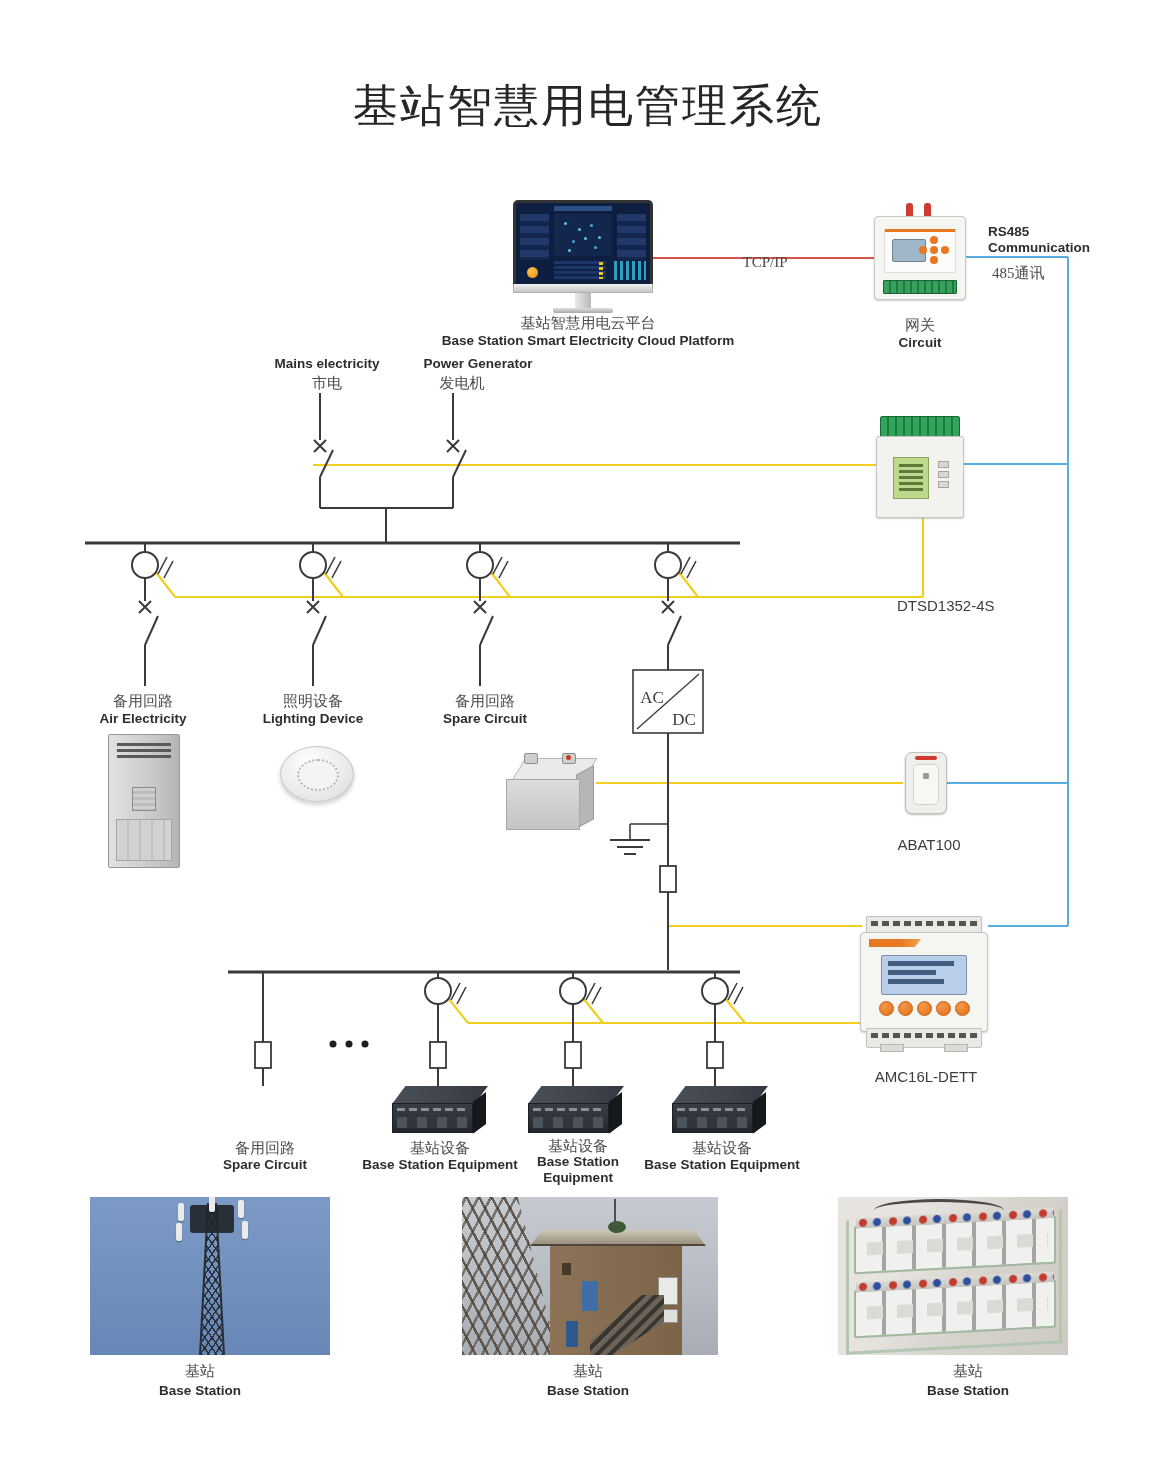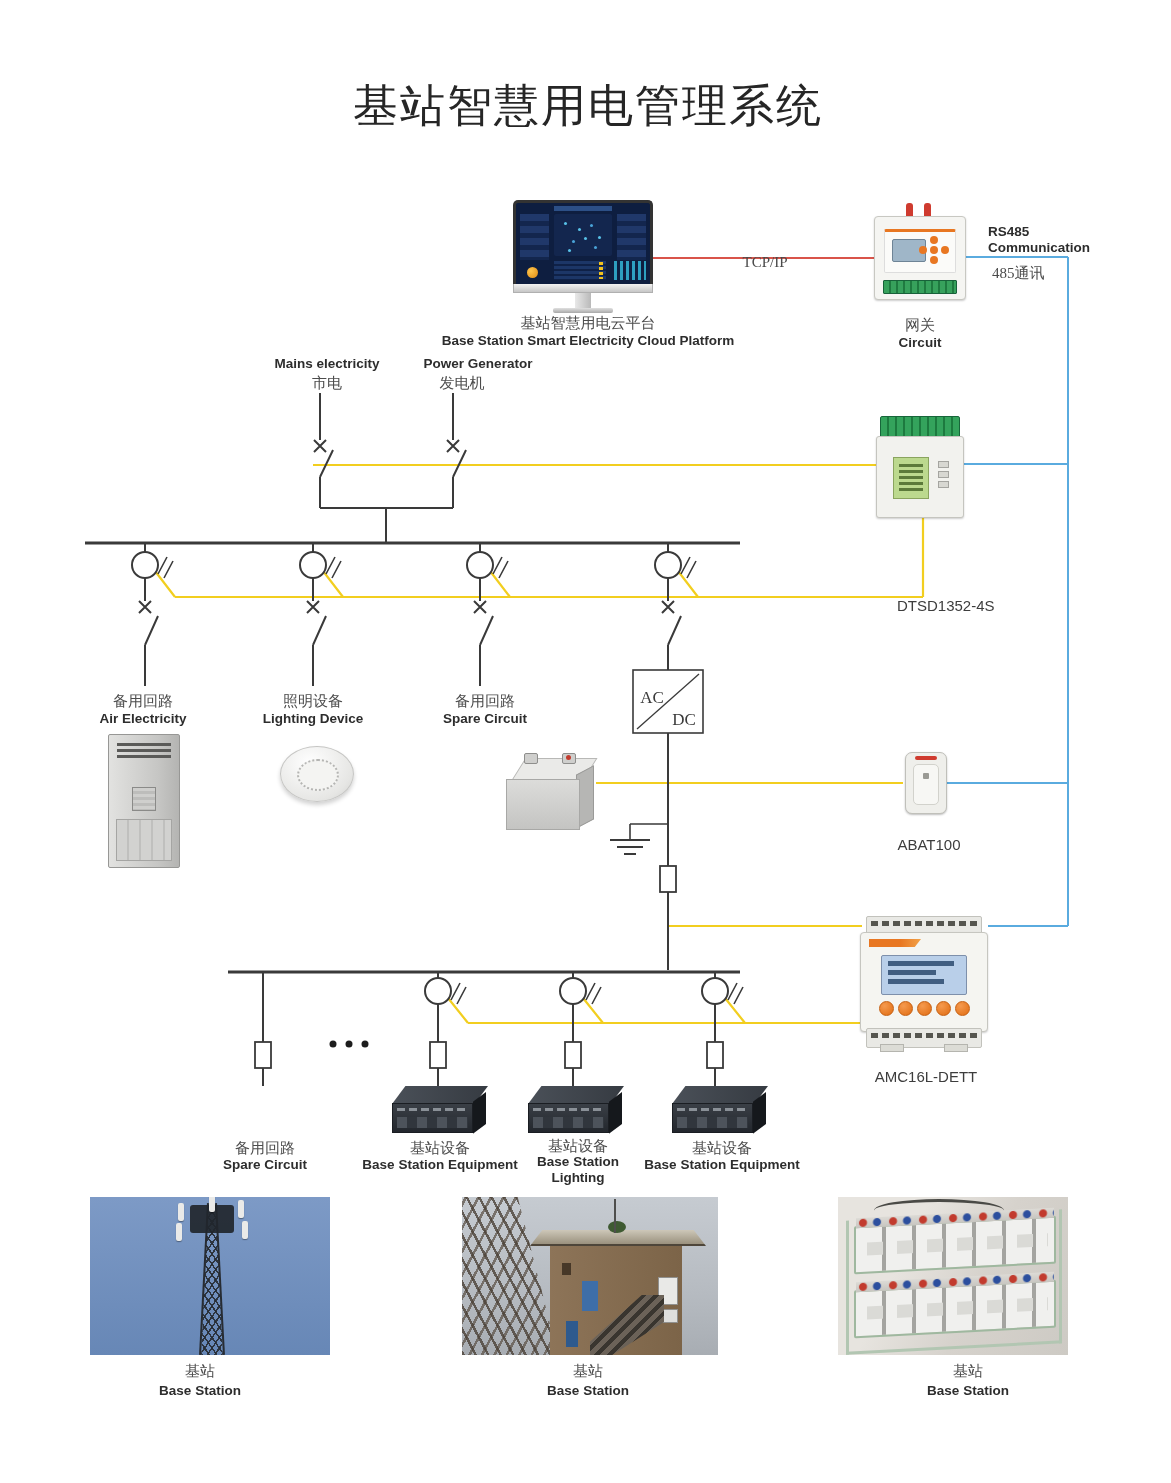--- a/index.html
+++ b/index.html
@@ -419,21 +419,21 @@
       <div class="sv-side"></div>
       <div class="sv-front"></div>
   </div>
 
   <div class="lbl zh" style="left:265px;top:1139px;">备用回路</div>
   <div class="lbl en" style="left:265px;top:1157px;">Spare Circuit</div>
   <div class="lbl zh" style="left:440px;top:1139px;">基站设备</div>
   <div class="lbl en" style="left:440px;top:1157px;">Base Station Equipment</div>
   <div class="lbl zh" style="left:578px;top:1137px;">基站设备</div>
   <div class="lbl en" style="left:578px;top:1154px;">Base Station</div>
-  <div class="lbl en" style="left:578px;top:1170px;">Lighting</div>
+  <div class="lbl en" style="left:578px;top:1170px;">Equipment</div>
   <div class="lbl zh" style="left:722px;top:1139px;">基站设备</div>
   <div class="lbl en" style="left:722px;top:1157px;">Base Station Equipment</div>
 
   <div class="photo p1">
     <div class="rail r1"></div>
     <div class="rail r2"></div>
     <div class="tower-lattice"></div>
     <div class="tower-head"></div>
     <i class="ant an1"></i>
       <i class="ant an2"></i>

